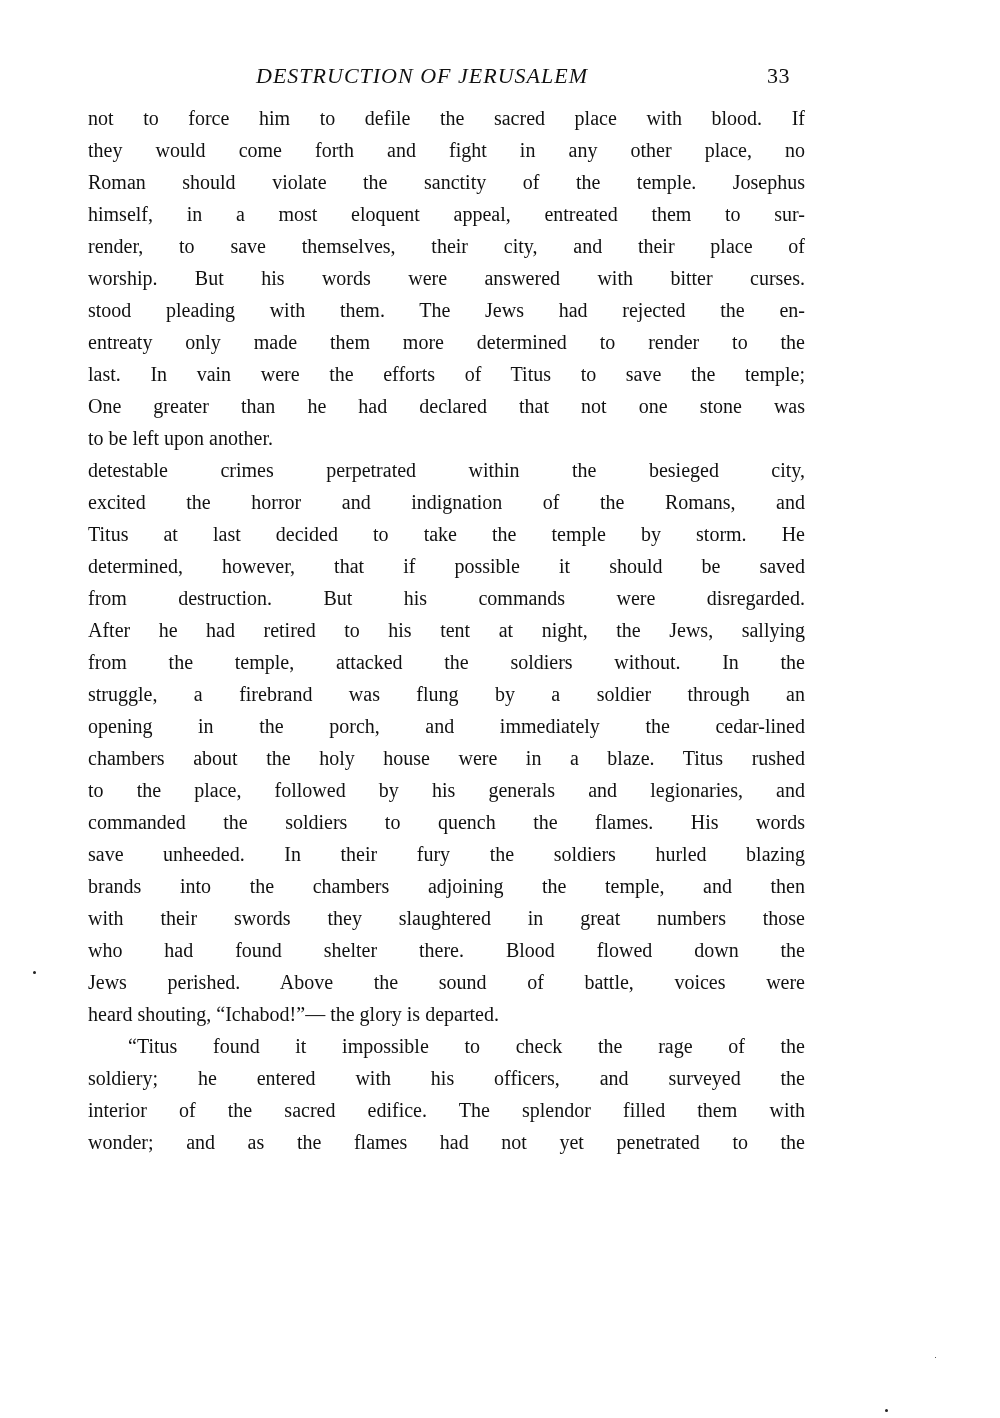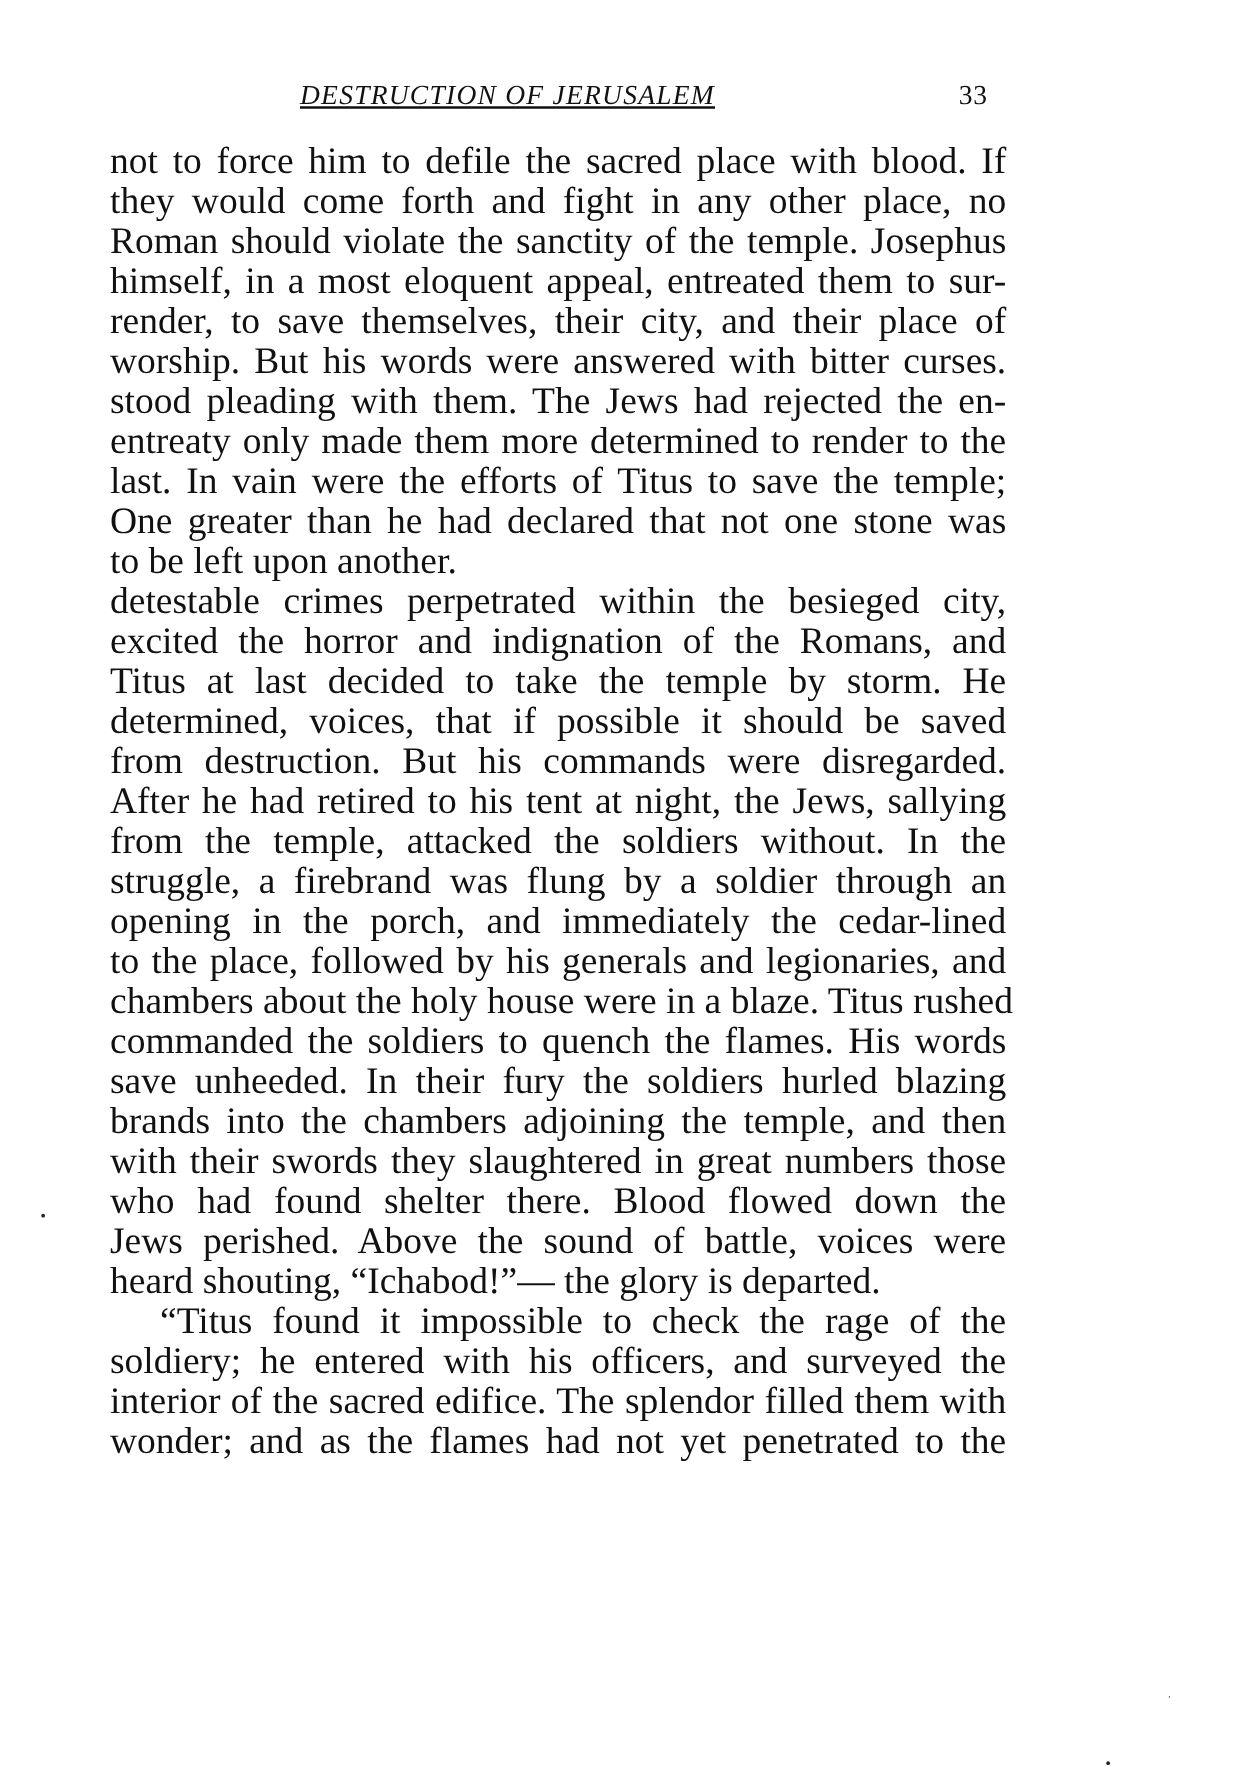--- a/index.html
+++ b/index.html
@@ -22,39 +22,38 @@
       width: 717px;
     }
     .running-head {
       position: relative;
       height: 36px;
       font-size: 21px;
       letter-spacing: 0.5px;
     }
     .running-title {
       position: absolute;
-      left: 152px;
+      left: 168px;
       top: 3px;
       font-style: italic;
       font-family: "Liberation Serif", "DejaVu Serif", serif;
       font-size: 22px;
       letter-spacing: 1px;
-      text-decoration: underline;
     }
     .page-number {
       position: absolute;
       right: 15px;
       top: 3px;
       font-family: "Liberation Serif", "DejaVu Serif", serif;
       font-size: 22px;
     }
     .body-text {
-      margin-top: 17px;
+      margin-top: 6px;
       font-family: "Liberation Serif", "DejaVu Serif", serif;
-      font-size: 30px;
+      font-size: 20px;
       line-height: 32px;
     }
     .line {
       display: block;
       height: 32px;
       white-space: nowrap;
       text-align: justify;
       text-align-last: justify;
     }
     .line.last {
@@ -91,28 +90,28 @@
       <span class="line">entreaty only made them more determined to render to the</span>
       <span class="line">last. In vain were the efforts of Titus to save the temple;</span>
       <span class="line">One greater than he had declared that not one stone was</span>
       <span class="line last">to be left upon another.</span>
     </div>
 
     <div class="paragraph">
       <span class="line">detestable crimes perpetrated within the besieged city,</span>
       <span class="line">excited the horror and indignation of the Romans, and</span>
       <span class="line">Titus at last decided to take the temple by storm. He</span>
-      <span class="line">determined, voices, that if possible it should be saved</span>
+      <span class="line">determined, however, that if possible it should be saved</span>
       <span class="line">from destruction. But his commands were disregarded.</span>
       <span class="line">After he had retired to his tent at night, the Jews, sallying</span>
       <span class="line">from the temple, attacked the soldiers without. In the</span>
       <span class="line">struggle, a firebrand was flung by a soldier through an</span>
       <span class="line">opening in the porch, and immediately the cedar-lined</span>
+      <span class="line">chambers about the holy house were in a blaze. Titus rushed</span>
       <span class="line">to the place, followed by his generals and legionaries, and</span>
-      <span class="line">chambers about the holy house were in a blaze. Titus rushed</span>
       <span class="line">commanded the soldiers to quench the flames. His words</span>
       <span class="line">save unheeded. In their fury the soldiers hurled blazing</span>
       <span class="line">brands into the chambers adjoining the temple, and then</span>
       <span class="line">with their swords they slaughtered in great numbers those</span>
       <span class="line">who had found shelter there. Blood flowed down the</span>
       <span class="line">Jews perished. Above the sound of battle, voices were</span>
       <span class="line last">heard shouting, “Ichabod!”— the glory is departed.</span>
     </div>
 
     <div class="paragraph">

